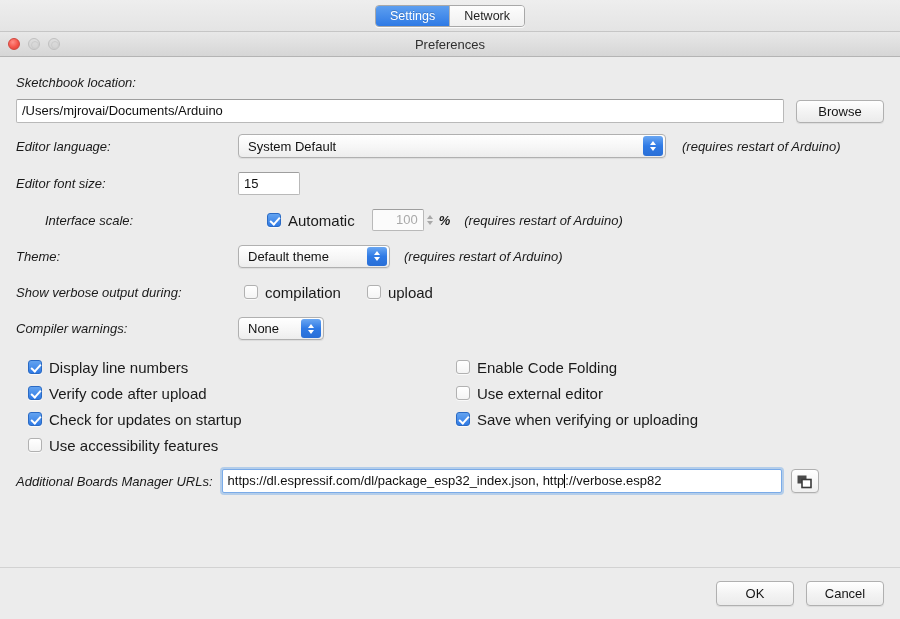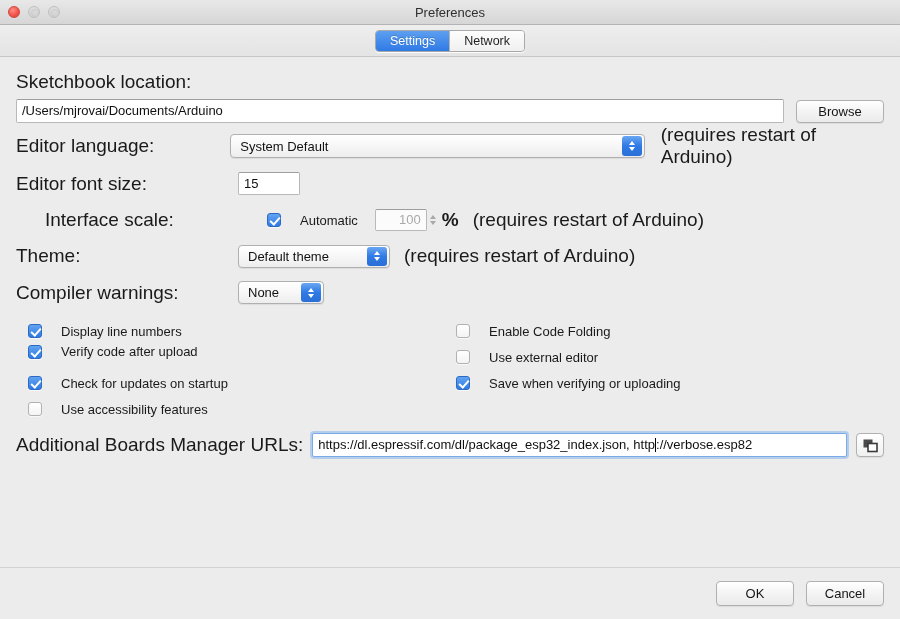--- a/index.html
+++ b/index.html
@@ -111,22 +111,23 @@
     flex: 1 1 auto;
     padding: 12px 16px 0 16px;
     background: #ececec;
   }
   .row {
     display: flex;
     align-items: center;
     min-height: 22px;
   }
   .lbl {
-    font-size: 19px;
+    font-size: 13px;
     color: #1a1a1a;
+    font-style: italic;
   }
 
   
   .tfield {
     background: #ffffff;
     border: 1px solid #b9b9b9;
     border-top-color: #9e9e9e;
     border-radius: 2px;
     height: 22px;
     line-height: 20px;
@@ -206,22 +207,22 @@
     border-left: 3px solid transparent;
     border-right: 3px solid transparent;
   }
   .stepper .up { border-bottom: 4px solid #a8a8a8; }
   .stepper .dn { border-top: 4px solid #a8a8a8; }
 
   
   .cb {
     display: inline-flex;
     align-items: center;
-    gap: 19px;
-    font-size: 13px;
+    gap: 7px;
+    font-size: 15px;
     color: #1a1a1a;
   }
   .box {
     width: 14px; height: 14px;
     border-radius: 3px;
     border: 1px solid #b1b1b1;
     background: linear-gradient(to bottom, #ffffff, #f4f4f4);
     position: relative;
     flex: 0 0 auto;
     box-shadow: 0 1px 0 rgba(255,255,255,0.7);
@@ -284,34 +285,34 @@
     background: #000;
     margin: 0 0px;
     vertical-align: middle;
   }
 </style>
 </head>
 <body>
 
 <div id="window">
 
+  <div id="tabstrip">
+    <div class="segmented">
+      <div class="seg active">Settings</div>
+      <div class="seg">Network</div>
+    </div>
+  </div>
+
   <div id="titlebar">
     <div id="traffic">
       <div class="light close"></div>
       <div class="light dim"></div>
       <div class="light dim"></div>
     </div>
     <div id="win-title">Preferences</div>
-  </div>
-
-  <div id="tabstrip">
-    <div class="segmented">
-      <div class="seg active">Settings</div>
-      <div class="seg">Network</div>
-    </div>
   </div>
 
   <div id="content">
 
     <div class="row" style="height:26px;">
       <span class="lbl">Sketchbook location:</span>
     </div>
 
     <div class="row" style="height:32px; gap:12px;">
       <div class="tfield" style="flex:1 1 auto; height:24px;">/Users/mjrovai/Documents/Arduino</div>
@@ -355,41 +356,52 @@
       <div class="popup" style="width:152px;">
         <span>Default theme</span>
         <span class="arrows">
           <span class="up"></span>
             <span class="dn"></span>
         </span>
       </div>
       <span class="lbl" style="margin-left:14px;">(requires restart of Arduino)</span>
     </div>
 
+    <div class="row" style="height:36px;">
+      <span class="lbl" style="width:228px;">Show verbose output during:</span>
+      <span class="cb">
+        <span class="box"></span>
+        <span>compilation</span>
+      </span>
+      <span class="cb" style="margin-left:26px;">
+        <span class="box"></span>
+        <span>upload</span>
+      </span>
+    </div>
 
     <div class="row" style="height:37px;">
       <span class="lbl" style="width:222px;">Compiler warnings:</span>
       <div class="popup" style="width:86px;">
         <span>None</span>
         <span class="arrows">
           <span class="up"></span>
             <span class="dn"></span>
         </span>
       </div>
     </div>
 
     <div style="display:flex; margin-top:7px;">
       <div style="width:440px; padding-left:12px;">
         <div style="height:26px; display:flex; align-items:center;">
           <span class="cb">
             <span class="box on"></span>
             <span>Display line numbers</span>
           </span>
         </div>
-        <div style="height:26px; display:flex; align-items:flex-start;">
+        <div style="height:26px; display:flex; align-items:center;">
           <span class="cb">
             <span class="box on"></span>
             <span>Verify code after upload</span>
           </span>
         </div>
         <div style="height:26px; display:flex; align-items:center;">
           <span class="cb">
             <span class="box on"></span>
             <span>Check for updates on startup</span>
           </span>

